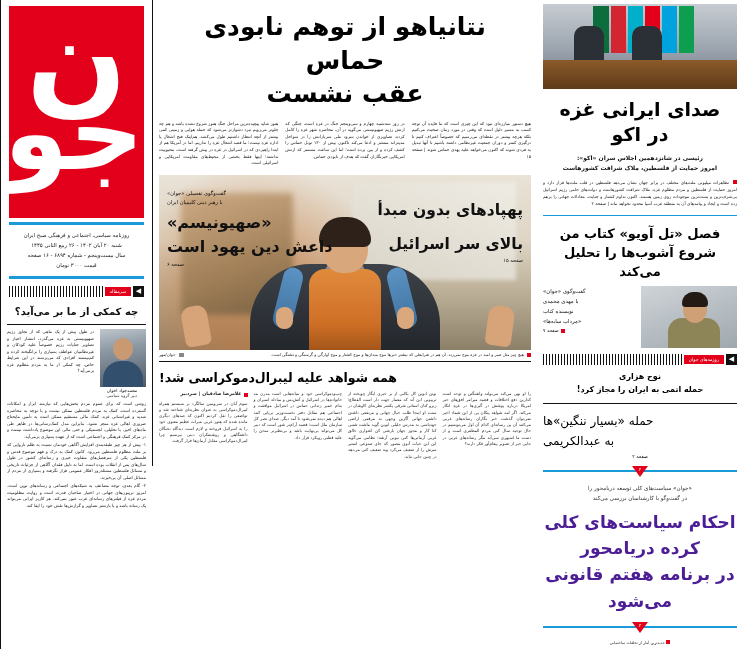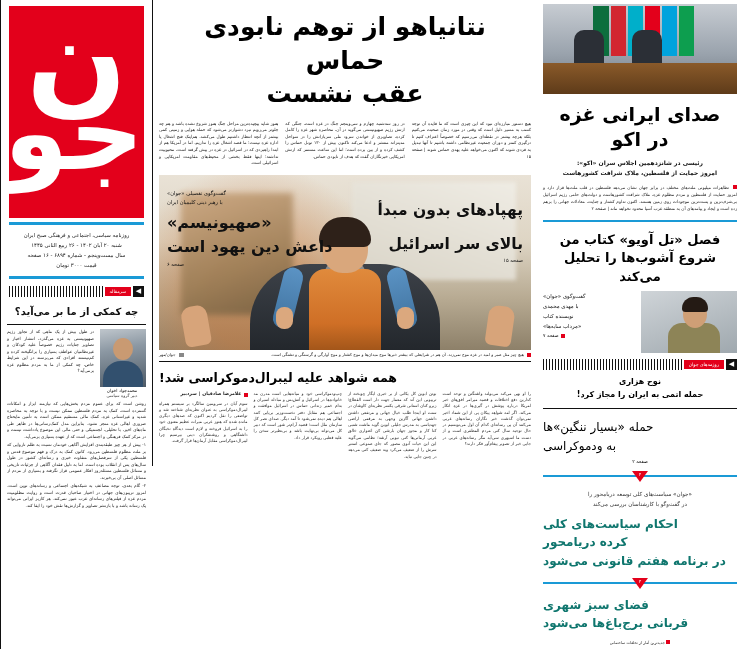--- a/index.html
+++ b/index.html
@@ -229,21 +229,21 @@
   .pg-center { text-align: center; font-size: 4.6px; padding-bottom: 2px; }
   .tri-rule { position: relative; height: 10px; margin: 5px 0; }
   .tri-rule .ln { position: absolute; top: 4px; left: 0; right: 0; height: 2px; background: #1a9ad6; }
   .tri-rule .tri {
     position: absolute; left: 50%; top: 0; transform: translateX(-50%);
     width: 0; height: 0; border-left: 8px solid transparent; border-right: 8px solid transparent;
     border-top: 11px solid #e3001b;
   }
   .tri-rule .tri-n { position: absolute; left: 50%; top: 1px; transform: translateX(-50%); color: #fff; font-size: 4.5px; }
   .teaser { text-align: center; font-size: 5.6px; line-height: 1.8; color: #333; padding: 3px 0; }
-  .lhead5 { text-align: left; font-size: 12px; font-weight: bold; line-height: 1.55; color: #0f766e; padding: 3px 0; }
+  .lhead5 { text-align: center; font-size: 17px; font-weight: bold; line-height: 1.55; color: #4c1d95; padding: 3px 0; }
   .lfoot { text-align: center; font-size: 3.8px; color: #222; padding-top: 4px; }
   .dk-rule { height: 1px; background: #111; margin: 4px 0 6px 0; }
 </style>
 </head>
 <body>
 
 <div class="page">
 
   <div class="masthead-col">
 
@@ -440,21 +440,21 @@
 
     <div class="lhead3">
       <div>نوح هزاری</div>
       <div>حمله اتمی به ایران را مجاز کرد!</div>
     </div>
 
     <div class="dk-rule"></div>
 
     <div class="lhead4">
       <div>حمله «بسیار ننگین»‌ها</div>
-      <div>به ودموکراسی</div>
+      <div>به عبدالکریمی</div>
     </div>
     <div class="pg-center">صفحه ۲</div>
 
     <div class="tri-rule">
       <div class="ln"></div>
       <div class="tri"></div>
       <div class="tri-n">۴</div>
     </div>
 
     <div class="teaser">
@@ -467,24 +467,20 @@
       <div>کرده دریامحور</div>
       <div>در برنامه هفتم قانونی می‌شود</div>
     </div>
 
     <div class="tri-rule">
       <div class="ln"></div>
       <div class="tri"></div>
       <div class="tri-n">۳</div>
     </div>
 
-    <div class="lhead5">
-      <div>فضای سبز شهری</div>
-      <div>قربانی برج‌باغ‌ها می‌شود</div>
-    </div>
 
     <div class="lfoot">
       <span class="pg-sq"></span>
       <span>جدیدترین آمار از تخلفات ساختمانی</span>
     </div>
   </div>
 
 </div>
 
 </body></html>

